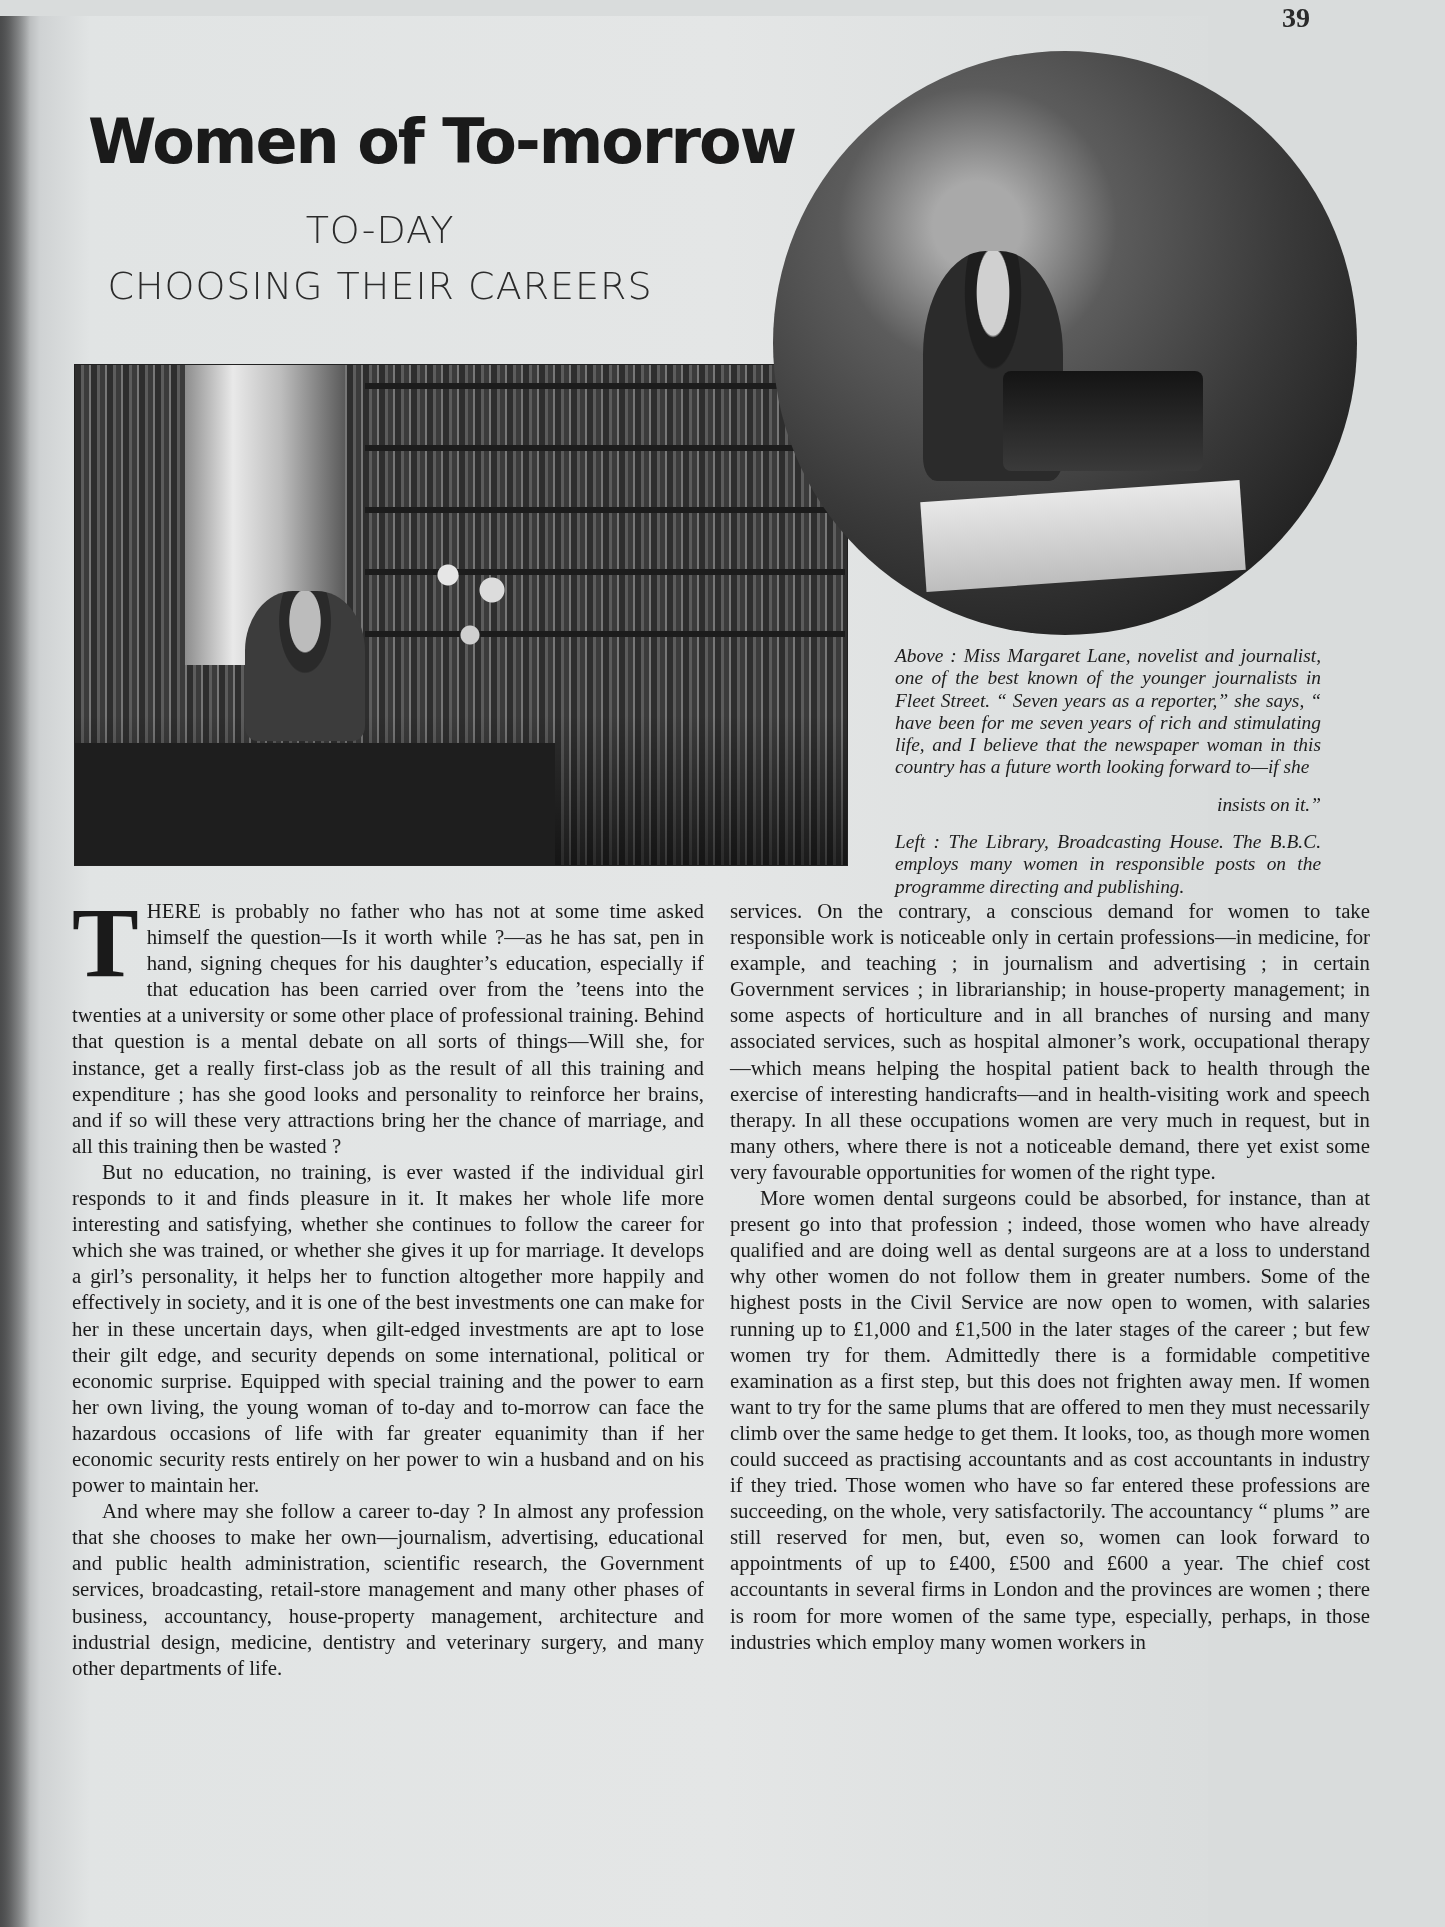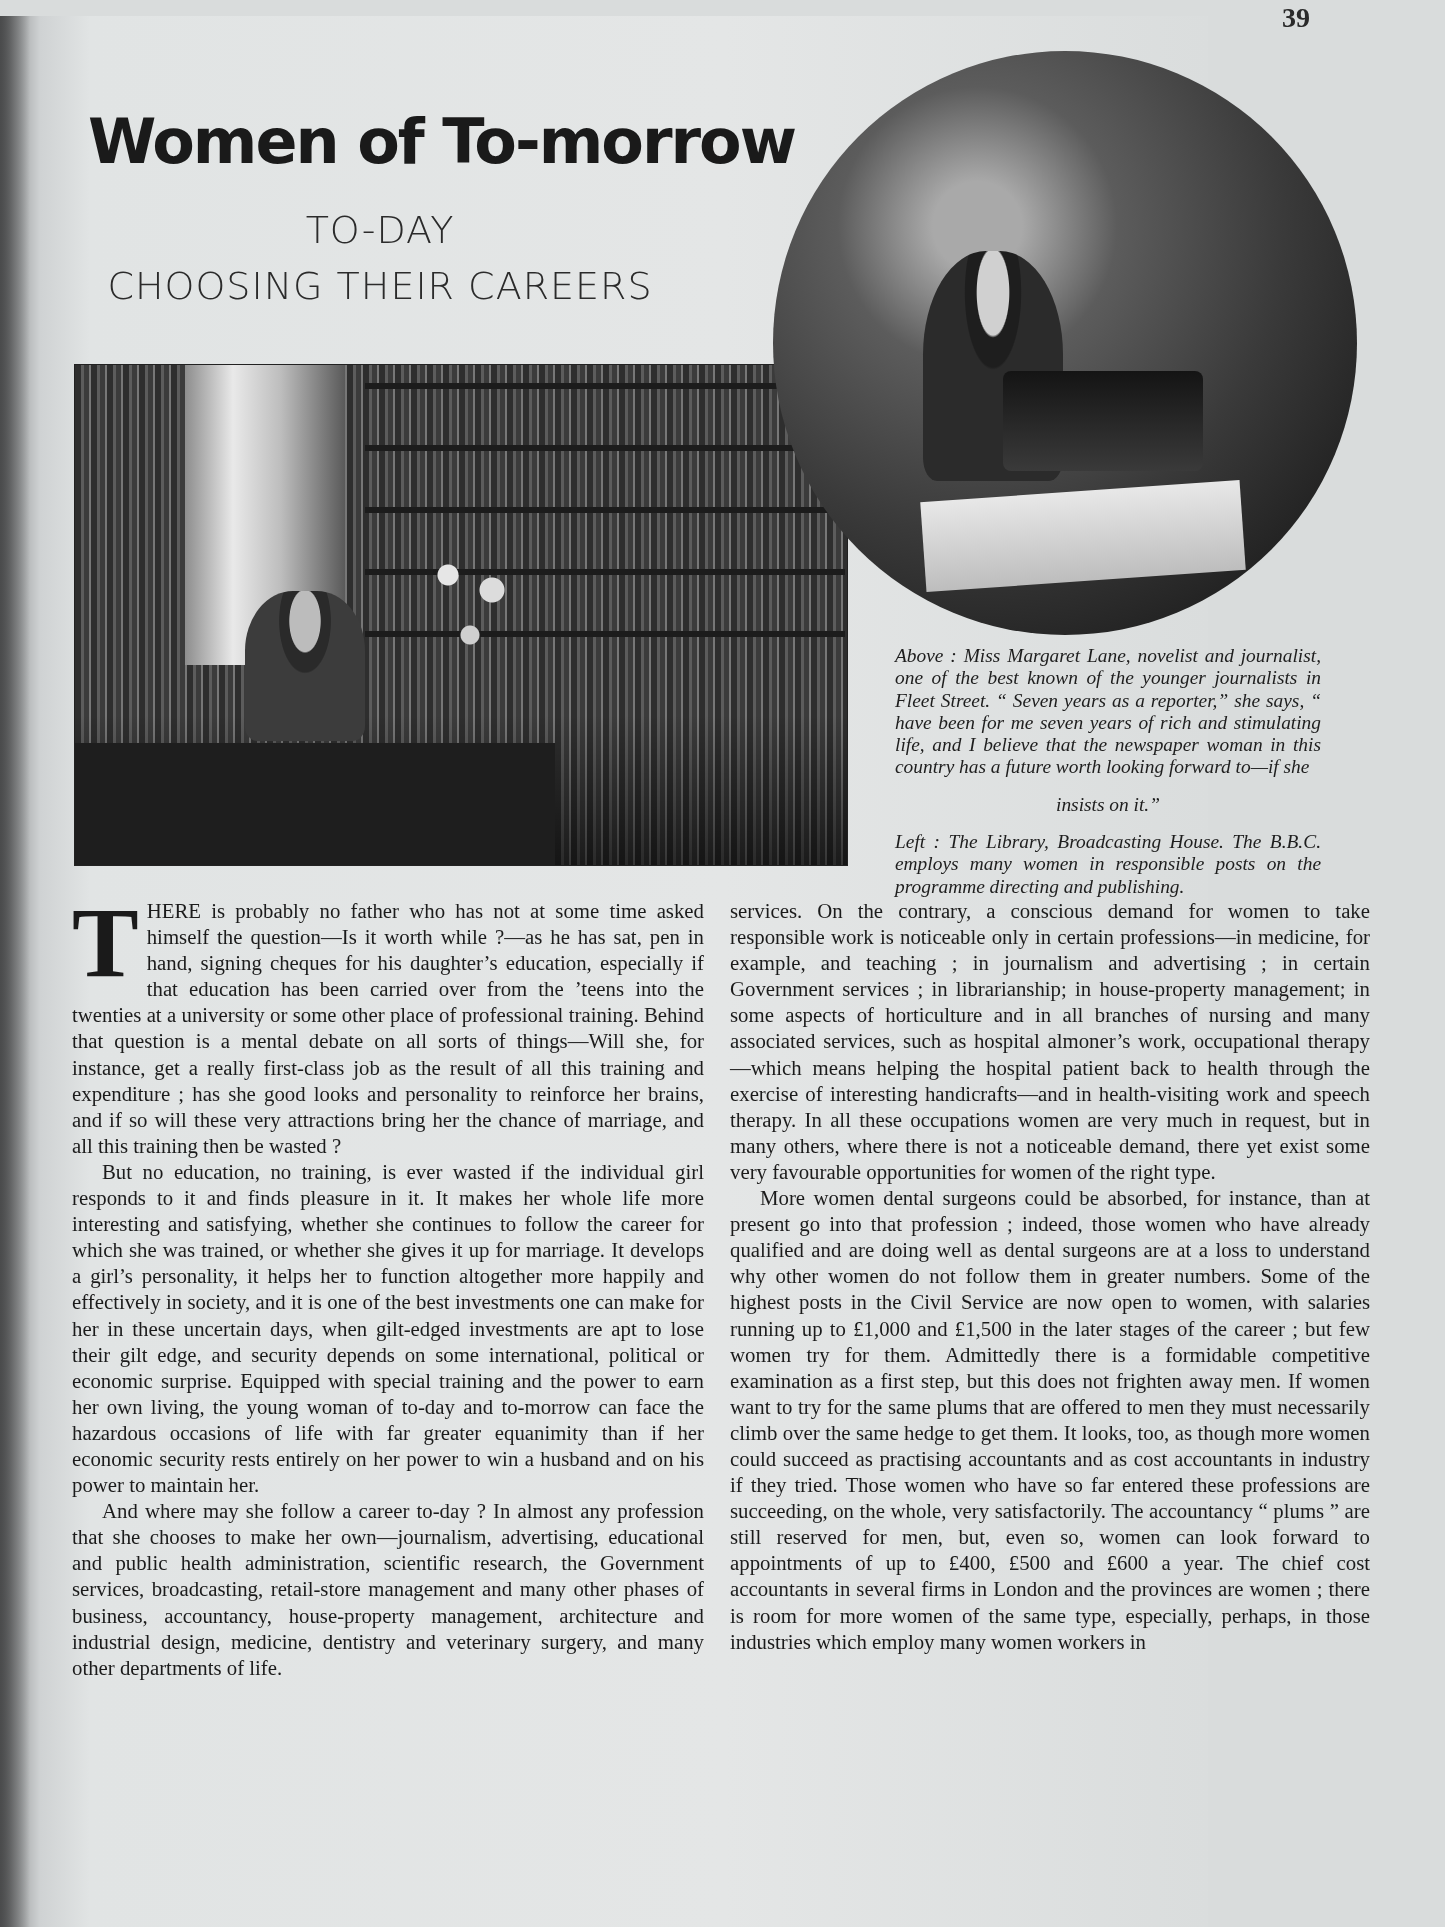--- a/index.html
+++ b/index.html
@@ -78,21 +78,21 @@
   .photo-circle .papers {
     position: absolute; left: 150px; top: 440px; width: 320px; height: 90px;
     background: linear-gradient(180deg, #e8e8e8, #bdbdbd); transform: rotate(-4deg);
   }
   .caption {
     position: absolute; left: 880px; top: 614px; width: 456px;
     font-style: italic; font-size: 19.4px; line-height: 22.3px;
     text-align: justify; color: #1e1e1e;
   }
   .caption p { margin: 15px; }
-  .caption .centered { text-align: center; }
+  .caption .centered { text-align: right; }
   .col {
     position: absolute; top: 882px;
     font-size: 20.8px; line-height: 26.1px; text-align: justify; color: #1b1b1b;
   }
   .col-left { left: 72px; width: 632px; }
   .col-right { left: 730px; width: 640px; }
   .col p { margin: 0; text-indent: 30px; }
   .col p.noindent { text-indent: 0; }
   .dropcap {
     float: left; font-size: 100px; line-height: 82px; margin: 4px 8px 0 0;

